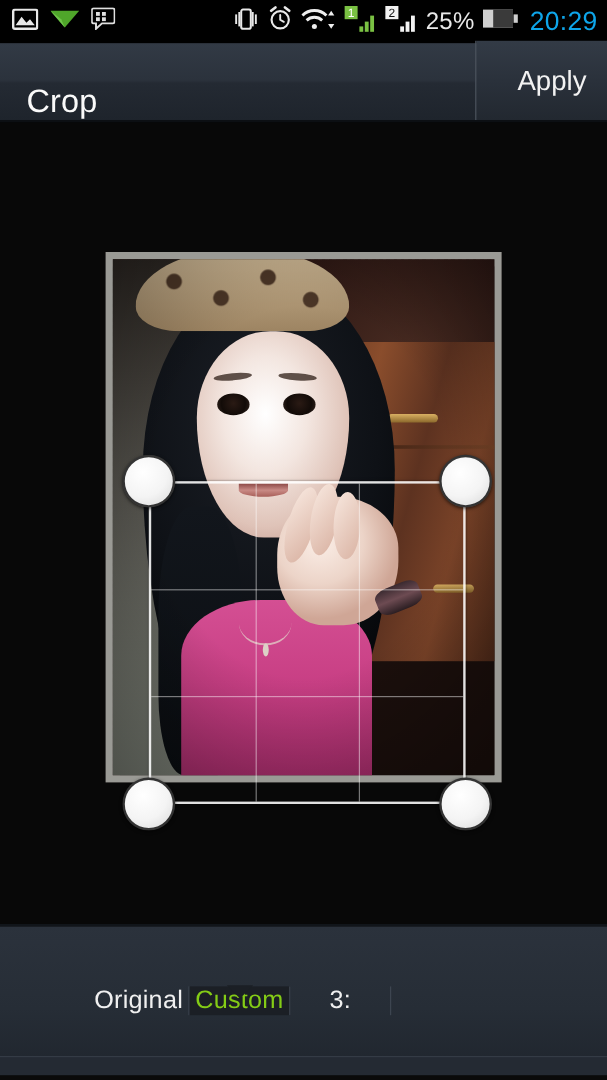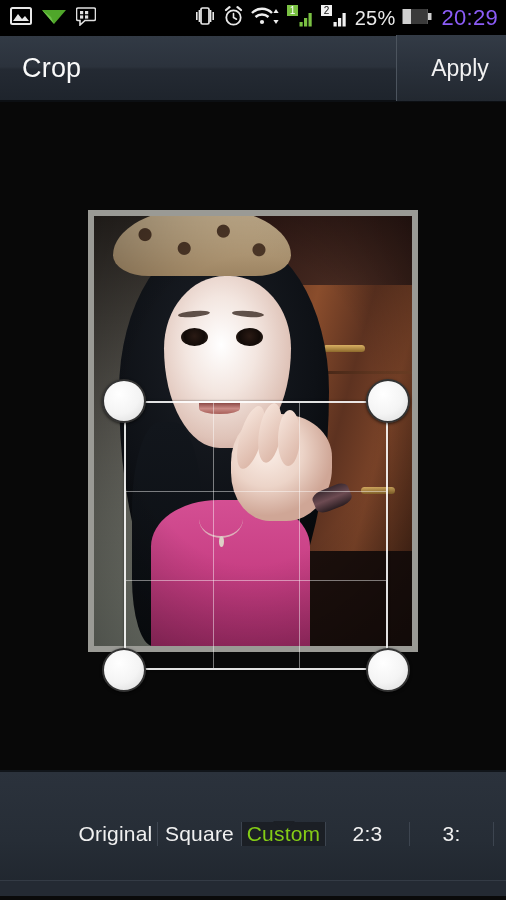--- a/index.html
+++ b/index.html
@@ -26,32 +26,32 @@
   .sb-left { display:flex; align-items:center; gap:10px; }
   .sb-right { margin-left:auto; display:flex; align-items:center; gap:7px; }
 
   .ic { display:block; }
 
   .sb-batt-text {
     color:#e9e9e9; font-size:20px; letter-spacing:0.2px;
     font-family:"Liberation Sans", sans-serif;
   }
   .sb-clock {
-    color:#8b5cf6; font-size:22px; letter-spacing:0.3px;
+    color:#0ea5e9; font-size:22px; letter-spacing:0.3px;
     font-family:"Liberation Sans", sans-serif;
     margin-left:2px;
   }
 
   
   .actionbar {
     position:absolute; top:36px; left:0;
     width:506px; height:66px;
     background:linear-gradient(to bottom,#323a45 0%,#2b323c 48%,#242a33 52%,#1e242c 100%);
     border-bottom:2px solid #0c0f13;
-    display:flex; align-items:center;gap:31px;
+    display:flex; align-items:flex-end;gap:31px;
   }
   .ab-title {
     color:#fafafa; font-size:27px; font-weight:400;
     padding-left:22px; letter-spacing:0.2px;
   }
   .ab-spacer { flex:1; }
   .ab-apply {
     width:110px; height:66px;
     display:flex; align-items:center; justify-content:center;
     border-left:1px solid #4c545e;
@@ -436,30 +436,24 @@
     <div class="handle h-bl"></div>
     <div class="handle h-br"></div>
   </div>
 
   <div class="ratiobar">
     <div class="ratio-pad-left"></div>
 
     <div class="ratio-item">
       <span>Original</span>
     </div>
-    <div class="ratio-item">
-      <span>Square</span>
-    </div>
     <div class="ratio-item selected">
       <span class="notch"></span>
       <span>Custom</span>
     </div>
     <div class="ratio-item">
-      <span>2:3</span>
-    </div>
-    <div class="ratio-item">
       <span>3:</span>
     </div>
 
     <div class="ratio-bottom-edge"></div>
   </div>
 
 </div>
 
 </body></html>

